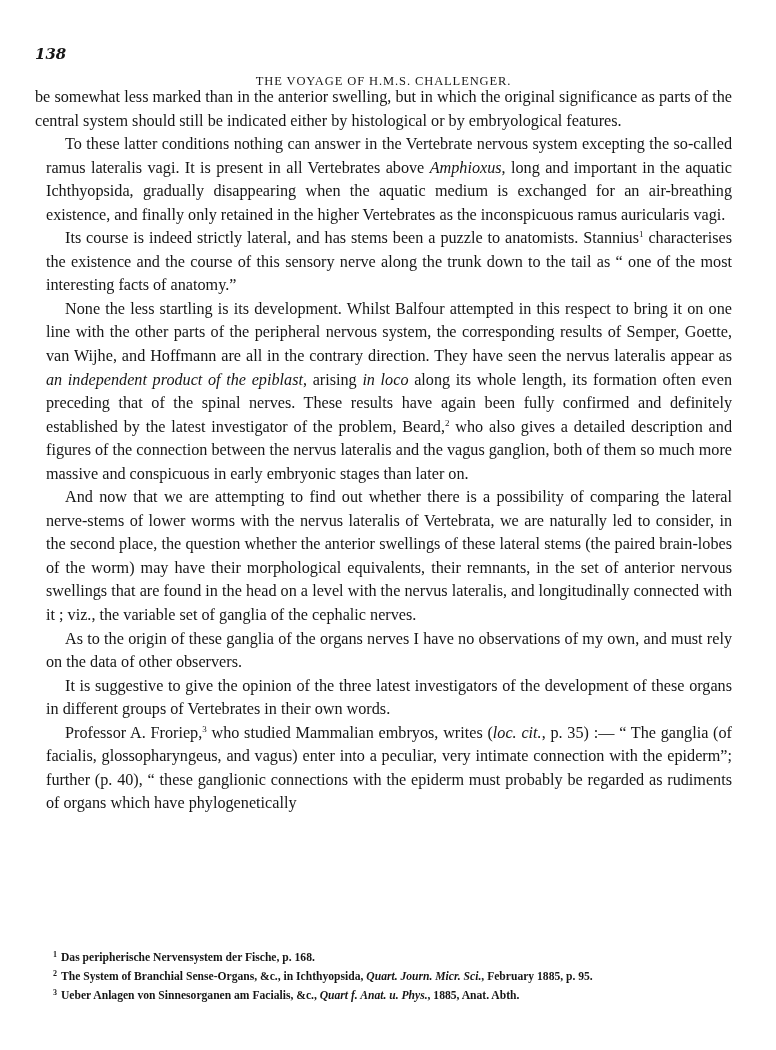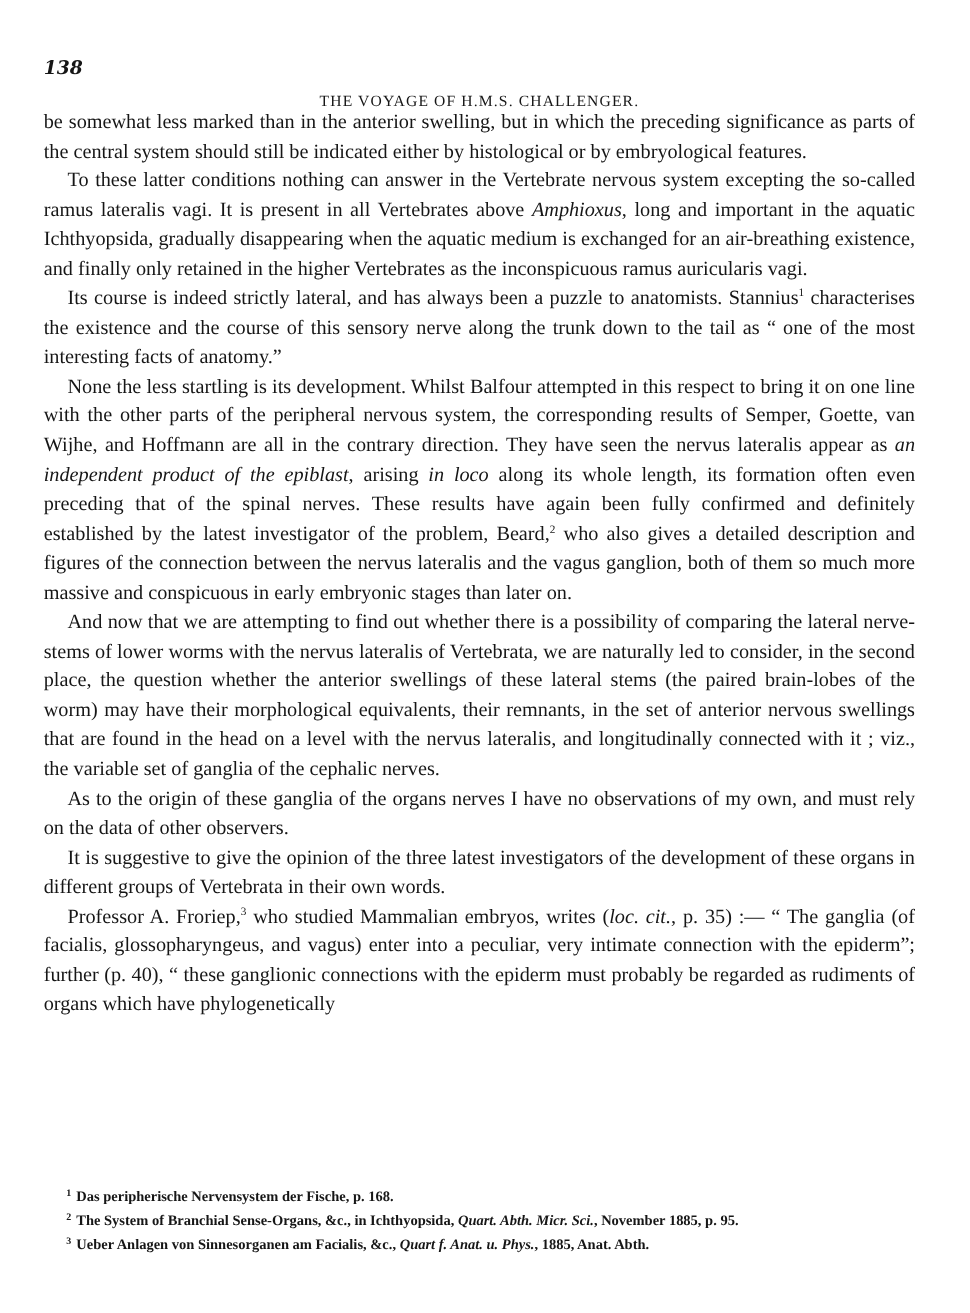--- a/index.html
+++ b/index.html
@@ -7,47 +7,47 @@
       font-family: "DejaVu Serif", "Liberation Serif", serif; color: #161616; }
     .page { position: absolute; left: 0; top: 0; width: 776px; height: 1050px; }
     .running-head { position: absolute; top: 45px; left: 35px; width: 697px; height: 22px; }
     .page-number { position: absolute; left: 0; top: 0; font-size: 15px; font-weight: bold; font-style: italic; }
     .running-title { position: absolute; left: 0; right: 0; top: 1px; text-align: center;
       font-size: 12.5px; letter-spacing: 0.9px; font-family: "Liberation Serif", serif; margin-top: 28px; }
     .body-text { position: absolute; left: 35px; top: 86px; width: 697px;
       font-family: "Liberation Serif", serif; font-size: 16.2px; line-height: 23.55px;
       text-align: justify; }
     .body-text p { margin: 0; text-indent: 0; }
-    .body-text p.indent { text-indent: 19px; }
+    .body-text p.indent { text-indent: 19px; margin-left: 11px; }
     sup { font-size: 9px; line-height: 0; vertical-align: 6px; }
     i { font-style: italic; }
     .footnotes { position: absolute; left: 53px; top: 947px; width: 680px;
       font-family: "Liberation Serif", serif; font-size: 11.6px; line-height: 16px; font-weight: bold; }
     .footnotes .fn { white-space: nowrap; }
     .footnotes .fn i { font-weight: bold; }
     .fn-mark { display: inline-block; width: 8px; font-size: 8px; vertical-align: 4px; }
   </style>
 </head>
 <body>
 
 <div class="page">
   <div class="running-head">
     <span class="page-number">138</span>
     <div class="running-title">THE VOYAGE OF H.M.S. CHALLENGER.</div>
   </div>
 
   <div class="body-text" id="body-text">
-      <p><span>be somewhat less marked than in the anterior swelling, but in which the preceding significance as parts of the central system should still be indicated either by histological or by embryological features.</span></p>
+      <p><span>be somewhat less marked than in the anterior swelling, but in which the original significance as parts of the central system should still be indicated either by histological or by embryological features.</span></p>
       <p class="indent"><span>To these latter conditions nothing can answer in the Vertebrate nervous system excepting the so-called ramus lateralis vagi.  It is present in all Vertebrates above </span><i>Amphioxus</i><span>, long and important in the aquatic Ichthyopsida, gradually disappearing when the aquatic medium is exchanged for an air-breathing existence, and finally only retained in the higher Vertebrates as the inconspicuous ramus auricularis vagi.</span></p>
-      <p class="indent"><span>Its course is indeed strictly lateral, and has always been a puzzle to anatomists. Stannius</span><sup>1</sup><span> characterises the existence and the course of this sensory nerve along the trunk down to the tail as “ one of the most interesting facts of anatomy.”</span></p>
+      <p class="indent"><span>Its course is indeed strictly lateral, and has stems been a puzzle to anatomists. Stannius</span><sup>1</sup><span> characterises the existence and the course of this sensory nerve along the trunk down to the tail as “ one of the most interesting facts of anatomy.”</span></p>
       <p class="indent"><span>None the less startling is its development.  Whilst Balfour attempted in this respect to bring it on one line with the other parts of the peripheral nervous system, the corresponding results of Semper, Goette, van Wijhe, and Hoffmann are all in the contrary direction.  They have seen the nervus lateralis appear as </span><i>an independent product of the epiblast</i><span>, arising </span><i>in loco</i><span> along its whole length, its formation often even preceding that of the spinal nerves.  These results have again been fully confirmed and definitely established by the latest investigator of the problem, Beard,</span><sup>2</sup><span> who also gives a detailed description and figures of the connection between the nervus lateralis and the vagus ganglion, both of them so much more massive and conspicuous in early embryonic stages than later on.</span></p>
       <p class="indent"><span>And now that we are attempting to find out whether there is a possibility of comparing the lateral nerve-stems of lower worms with the nervus lateralis of Vertebrata, we are naturally led to consider, in the second place, the question whether the anterior swellings of these lateral stems (the paired brain-lobes of the worm) may have their morphological equivalents, their remnants, in the set of anterior nervous swellings that are found in the head on a level with the nervus lateralis, and longitudinally connected with it ; viz., the variable set of ganglia of the cephalic nerves.</span></p>
       <p class="indent"><span>As to the origin of these ganglia of the organs nerves I have no observations of my own, and must rely on the data of other observers.</span></p>
-      <p class="indent"><span>It is suggestive to give the opinion of the three latest investigators of the development of these organs in different groups of Vertebrata in their own words.</span></p>
+      <p class="indent"><span>It is suggestive to give the opinion of the three latest investigators of the development of these organs in different groups of Vertebrates in their own words.</span></p>
       <p class="indent"><span>Professor A. Froriep,</span><sup>3</sup><span> who studied Mammalian embryos, writes (</span><i>loc. cit.</i><span>, p. 35) :— “ The ganglia (of facialis, glossopharyngeus, and vagus) enter into a peculiar, very intimate connection with the epiderm”;  further (p. 40), “ these ganglionic connections with the epiderm must probably be regarded as rudiments of organs which have phylogenetically</span></p>
     </div>
 
   <div class="footnotes" id="footnotes">
       <div class="fn"><span class="fn-mark">1</span><span>Das peripherische Nervensystem der Fische, p. 168.</span></div>
-      <div class="fn"><span class="fn-mark">2</span><span>The System of Branchial Sense-Organs, &amp;c., in Ichthyopsida, </span><i>Quart. Abth. Micr. Sci.</i><span>, November 1885, p. 95.</span></div>
+      <div class="fn"><span class="fn-mark">2</span><span>The System of Branchial Sense-Organs, &amp;c., in Ichthyopsida, </span><i>Quart. Journ. Micr. Sci.</i><span>, February 1885, p. 95.</span></div>
       <div class="fn"><span class="fn-mark">3</span><span>Ueber Anlagen von Sinnesorganen am Facialis, &amp;c., </span><i>Quart f. Anat. u. Phys.</i><span>, 1885, Anat. Abth.</span></div>
     </div>
 </div>
 
 </body></html>

